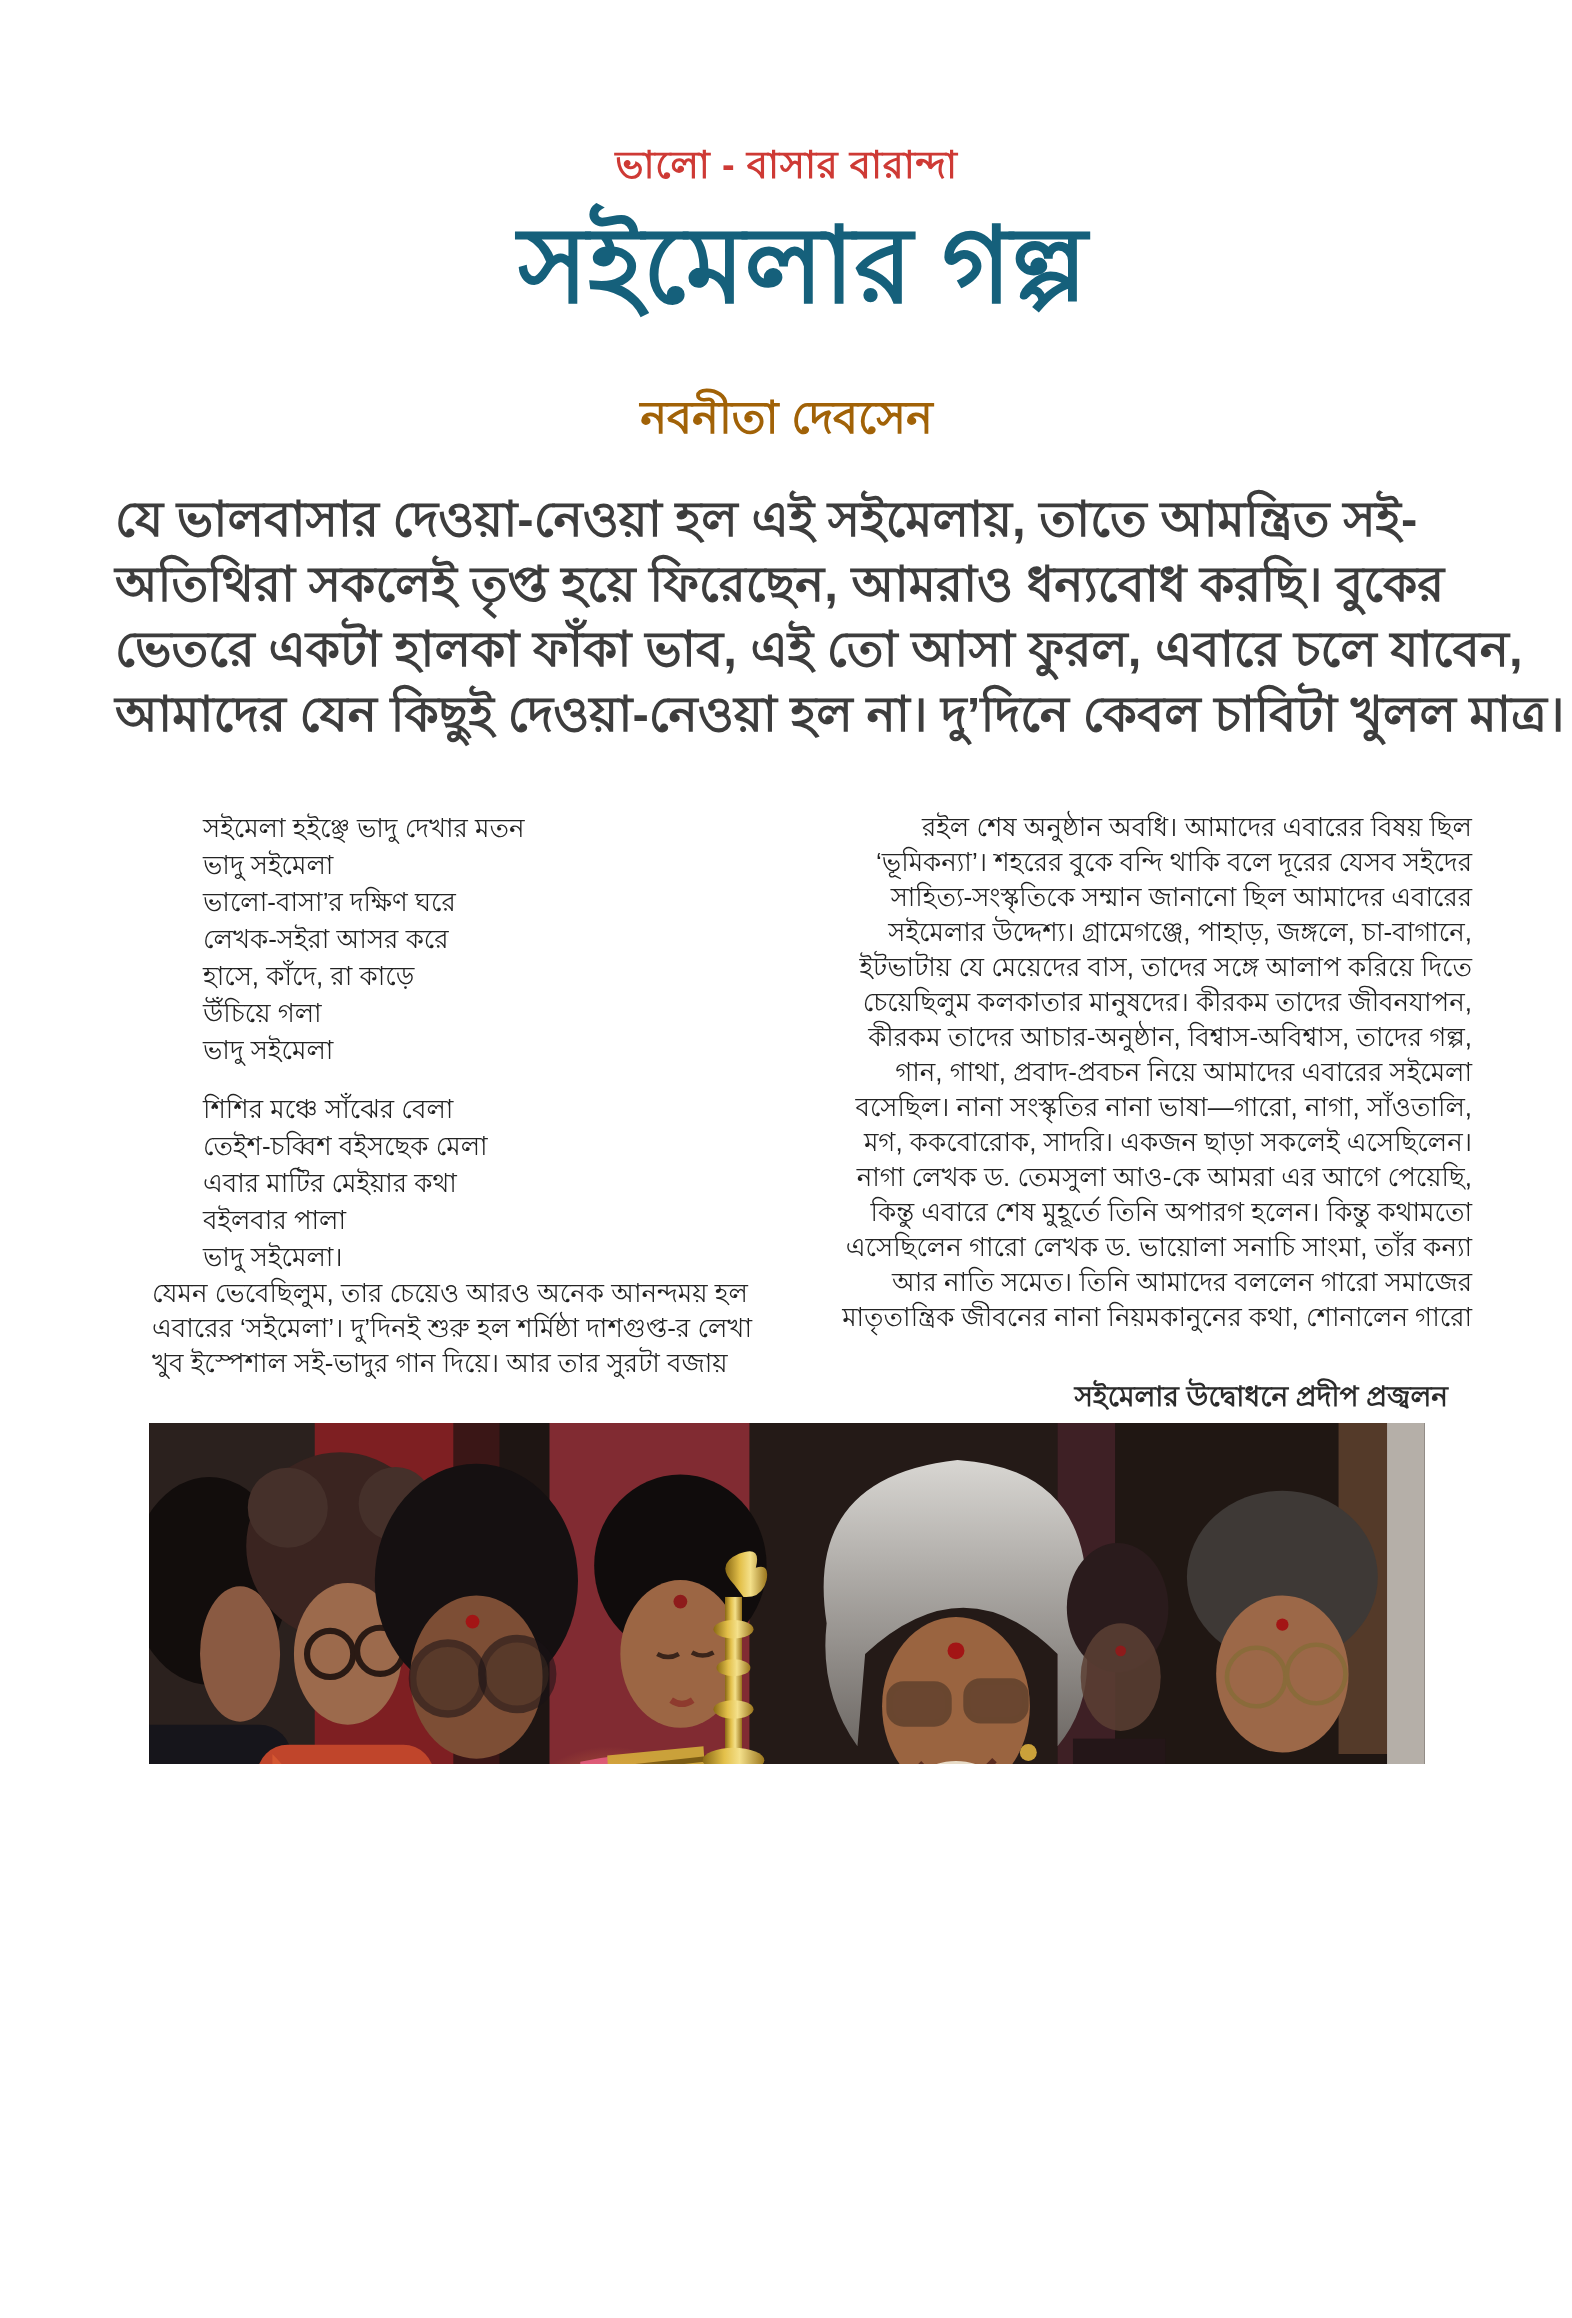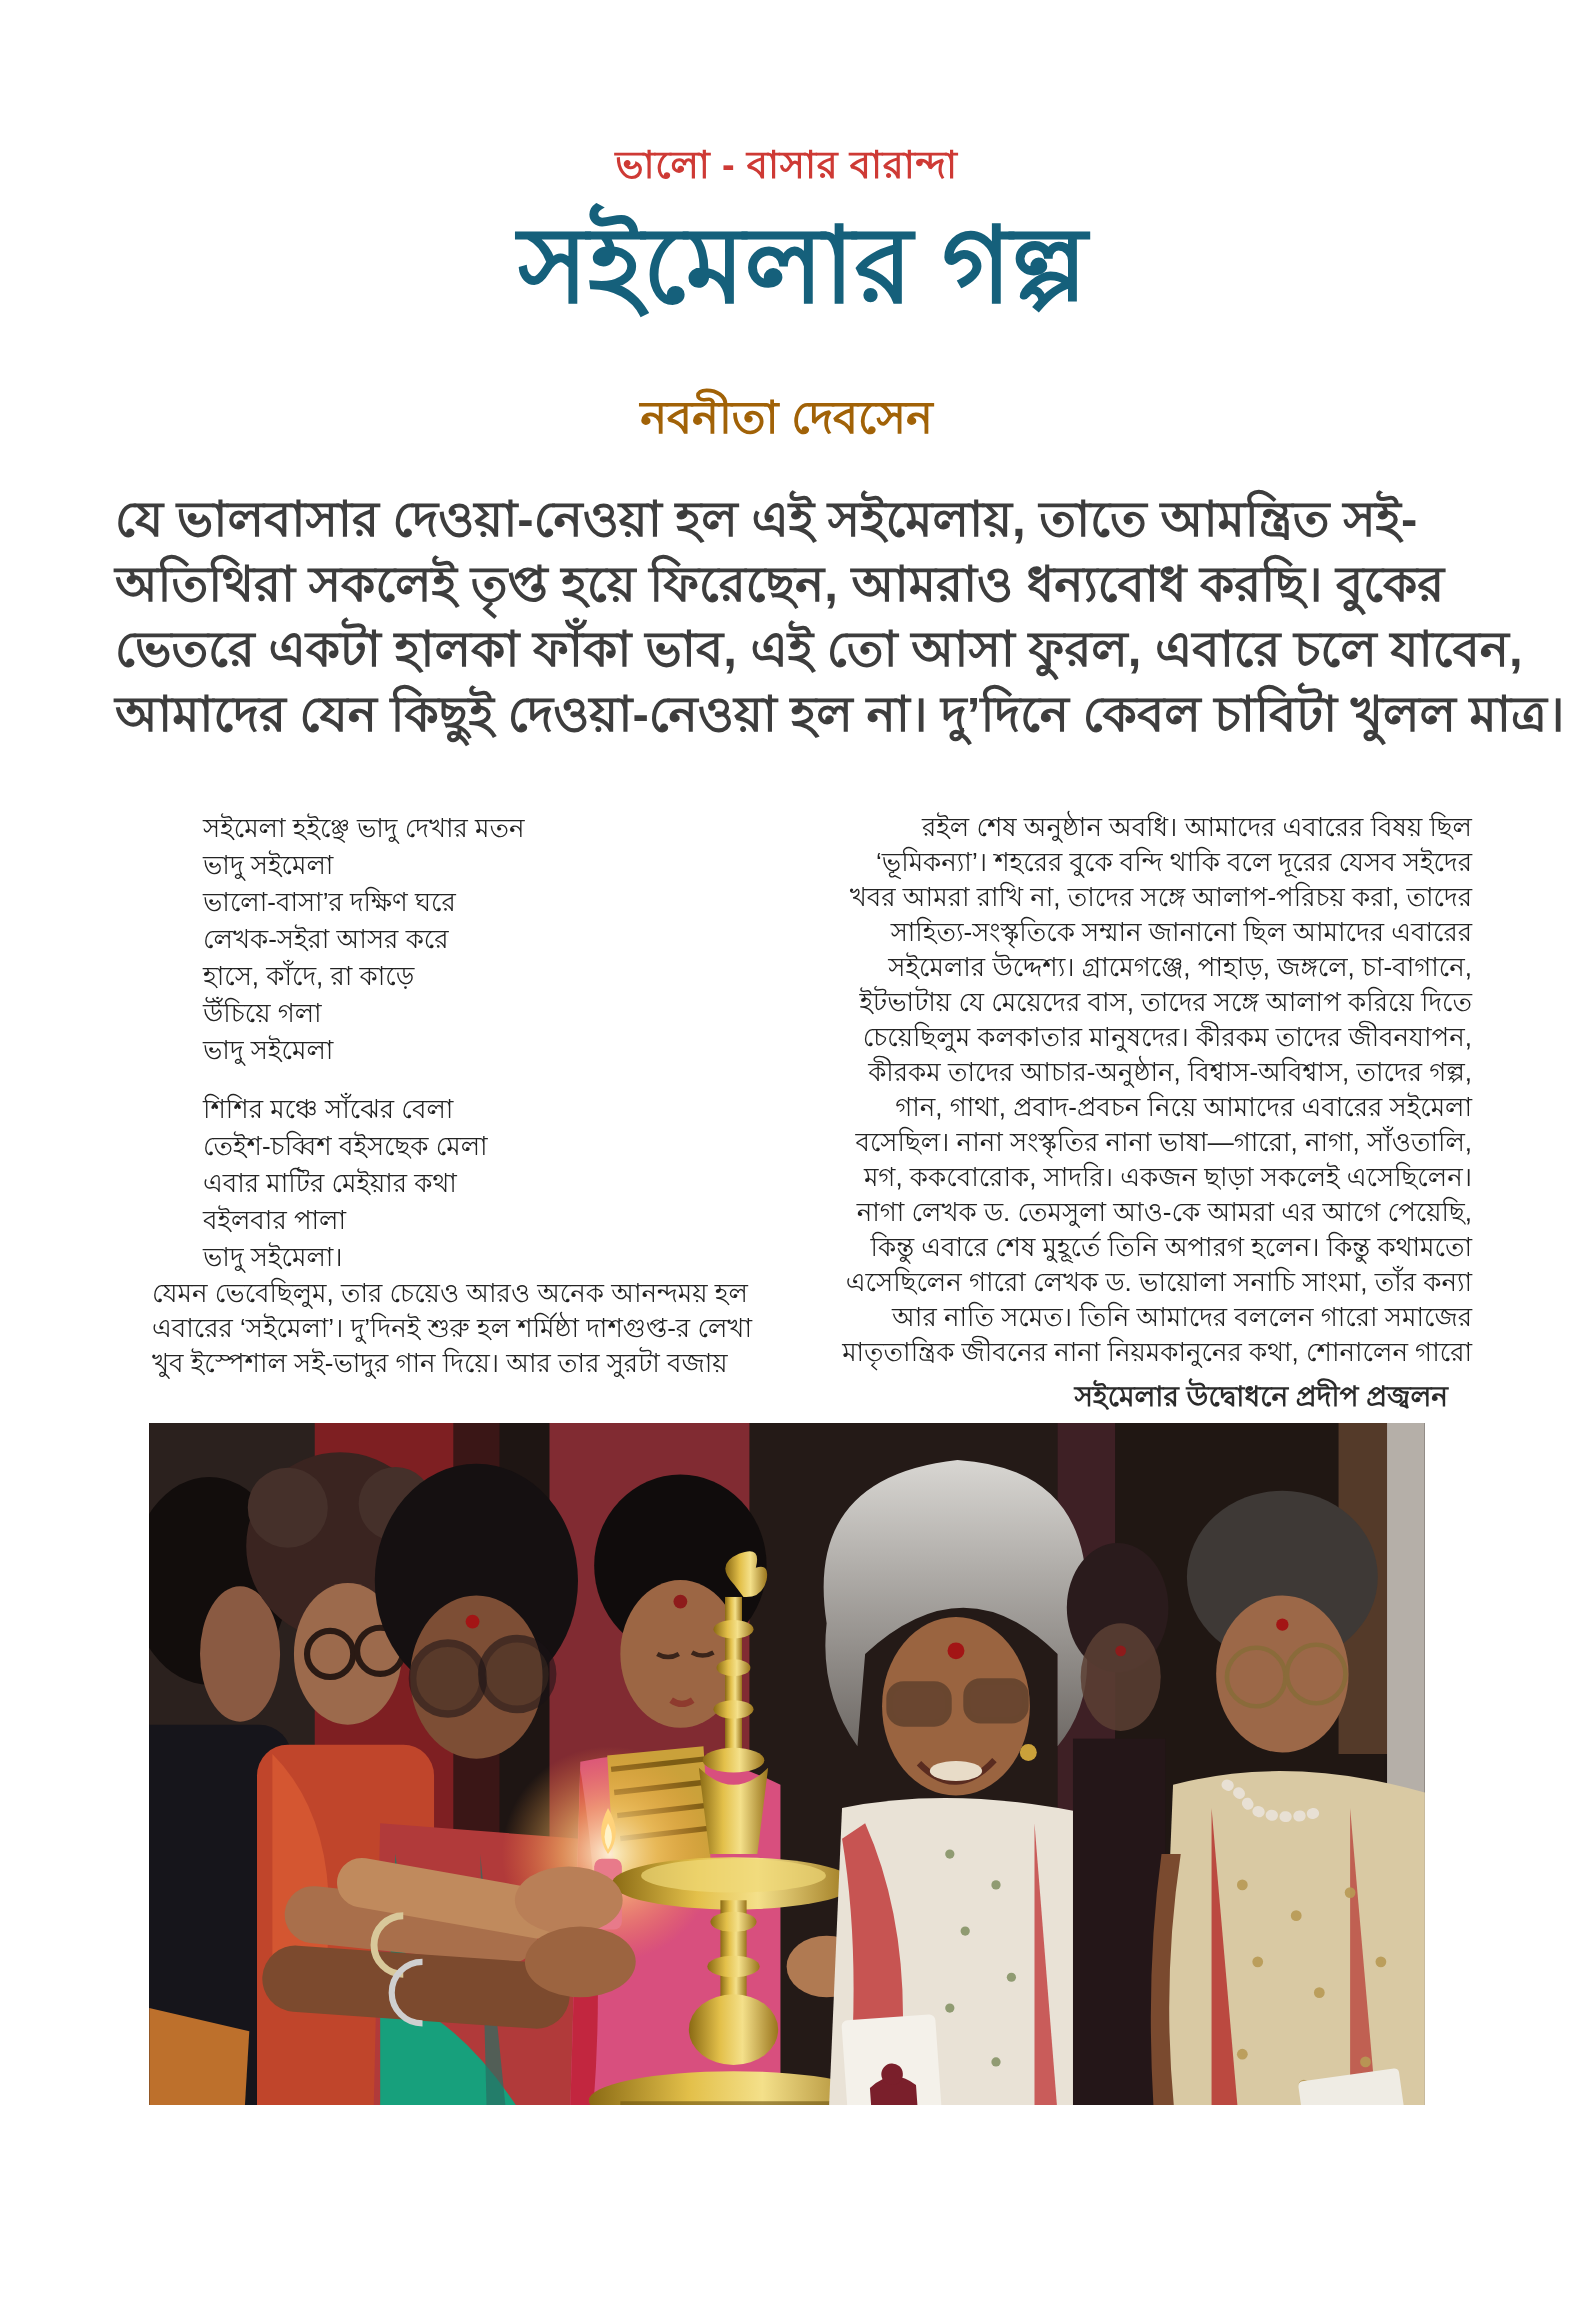--- a/index.html
+++ b/index.html
@@ -1,18 +1,18 @@
 <!DOCTYPE html>
 <html lang="bn" style="font-size:12.3px"><head>
 <meta charset="utf-8">
 <style>
   html,body{margin:0;padding:0;background:#ffffff;}
   .page{
     position:relative;
-    width:1573px;height:2105px;
+    width:1573px;height:1764px;
     background:#ffffff;
     font-family:"Liberation Sans", sans-serif;
     overflow:hidden;
   }
   .kicker{
     position:absolute;left:0;top:135px;width:100%;
     text-align:center;
     font-size:38px;font-weight:700;
     color:#ce3a35;
     letter-spacing:0.8px;
@@ -102,21 +102,20 @@
     <div class="prose">
         <div class="pline">যেমন ভেবেছিলুম, তার চেয়েও আরও অনেক আনন্দময় হল</div>
         <div class="pline">এবারের ‘সইমেলা’। দু’দিনই শুরু হল শর্মিষ্ঠা দাশগুপ্ত-র লেখা</div>
         <div class="pline">খুব ইস্পেশাল সই-ভাদুর গান দিয়ে। আর তার সুরটা বজায়</div>
       </div>
   </div>
 
   <div class="col col-right">
       <div class="pline">রইল শেষ অনুষ্ঠান অবধি। আমাদের এবারের বিষয় ছিল</div>
       <div class="pline">‘ভূমিকন্যা’। শহরের বুকে বন্দি থাকি বলে দূরের যেসব সইদের</div>
-      <div class="pline">খবর আমরা রাখি না, তাদের সঙ্গে আলাপ-পরিচয় করা, তাদের</div>
       <div class="pline">সাহিত্য-সংস্কৃতিকে সম্মান জানানো ছিল আমাদের এবারের</div>
       <div class="pline">সইমেলার উদ্দেশ্য। গ্রামেগঞ্জে, পাহাড়, জঙ্গলে, চা-বাগানে,</div>
       <div class="pline">ইটভাটায় যে মেয়েদের বাস, তাদের সঙ্গে আলাপ করিয়ে দিতে</div>
       <div class="pline">চেয়েছিলুম কলকাতার মানুষদের। কীরকম তাদের জীবনযাপন,</div>
       <div class="pline">কীরকম তাদের আচার-অনুষ্ঠান, বিশ্বাস-অবিশ্বাস, তাদের গল্প,</div>
       <div class="pline">গান, গাথা, প্রবাদ-প্রবচন নিয়ে আমাদের এবারের সইমেলা</div>
       <div class="pline">বসেছিল। নানা সংস্কৃতির নানা ভাষা—গারো, নাগা, সাঁওতালি,</div>
       <div class="pline">মগ, ককবোরোক, সাদরি। একজন ছাড়া সকলেই এসেছিলেন।</div>
       <div class="pline">নাগা লেখক ড. তেমসুলা আও-কে আমরা এর আগে পেয়েছি,</div>
       <div class="pline">কিন্তু এবারে শেষ মুহূর্তে তিনি অপারগ হলেন। কিন্তু কথামতো</div>

